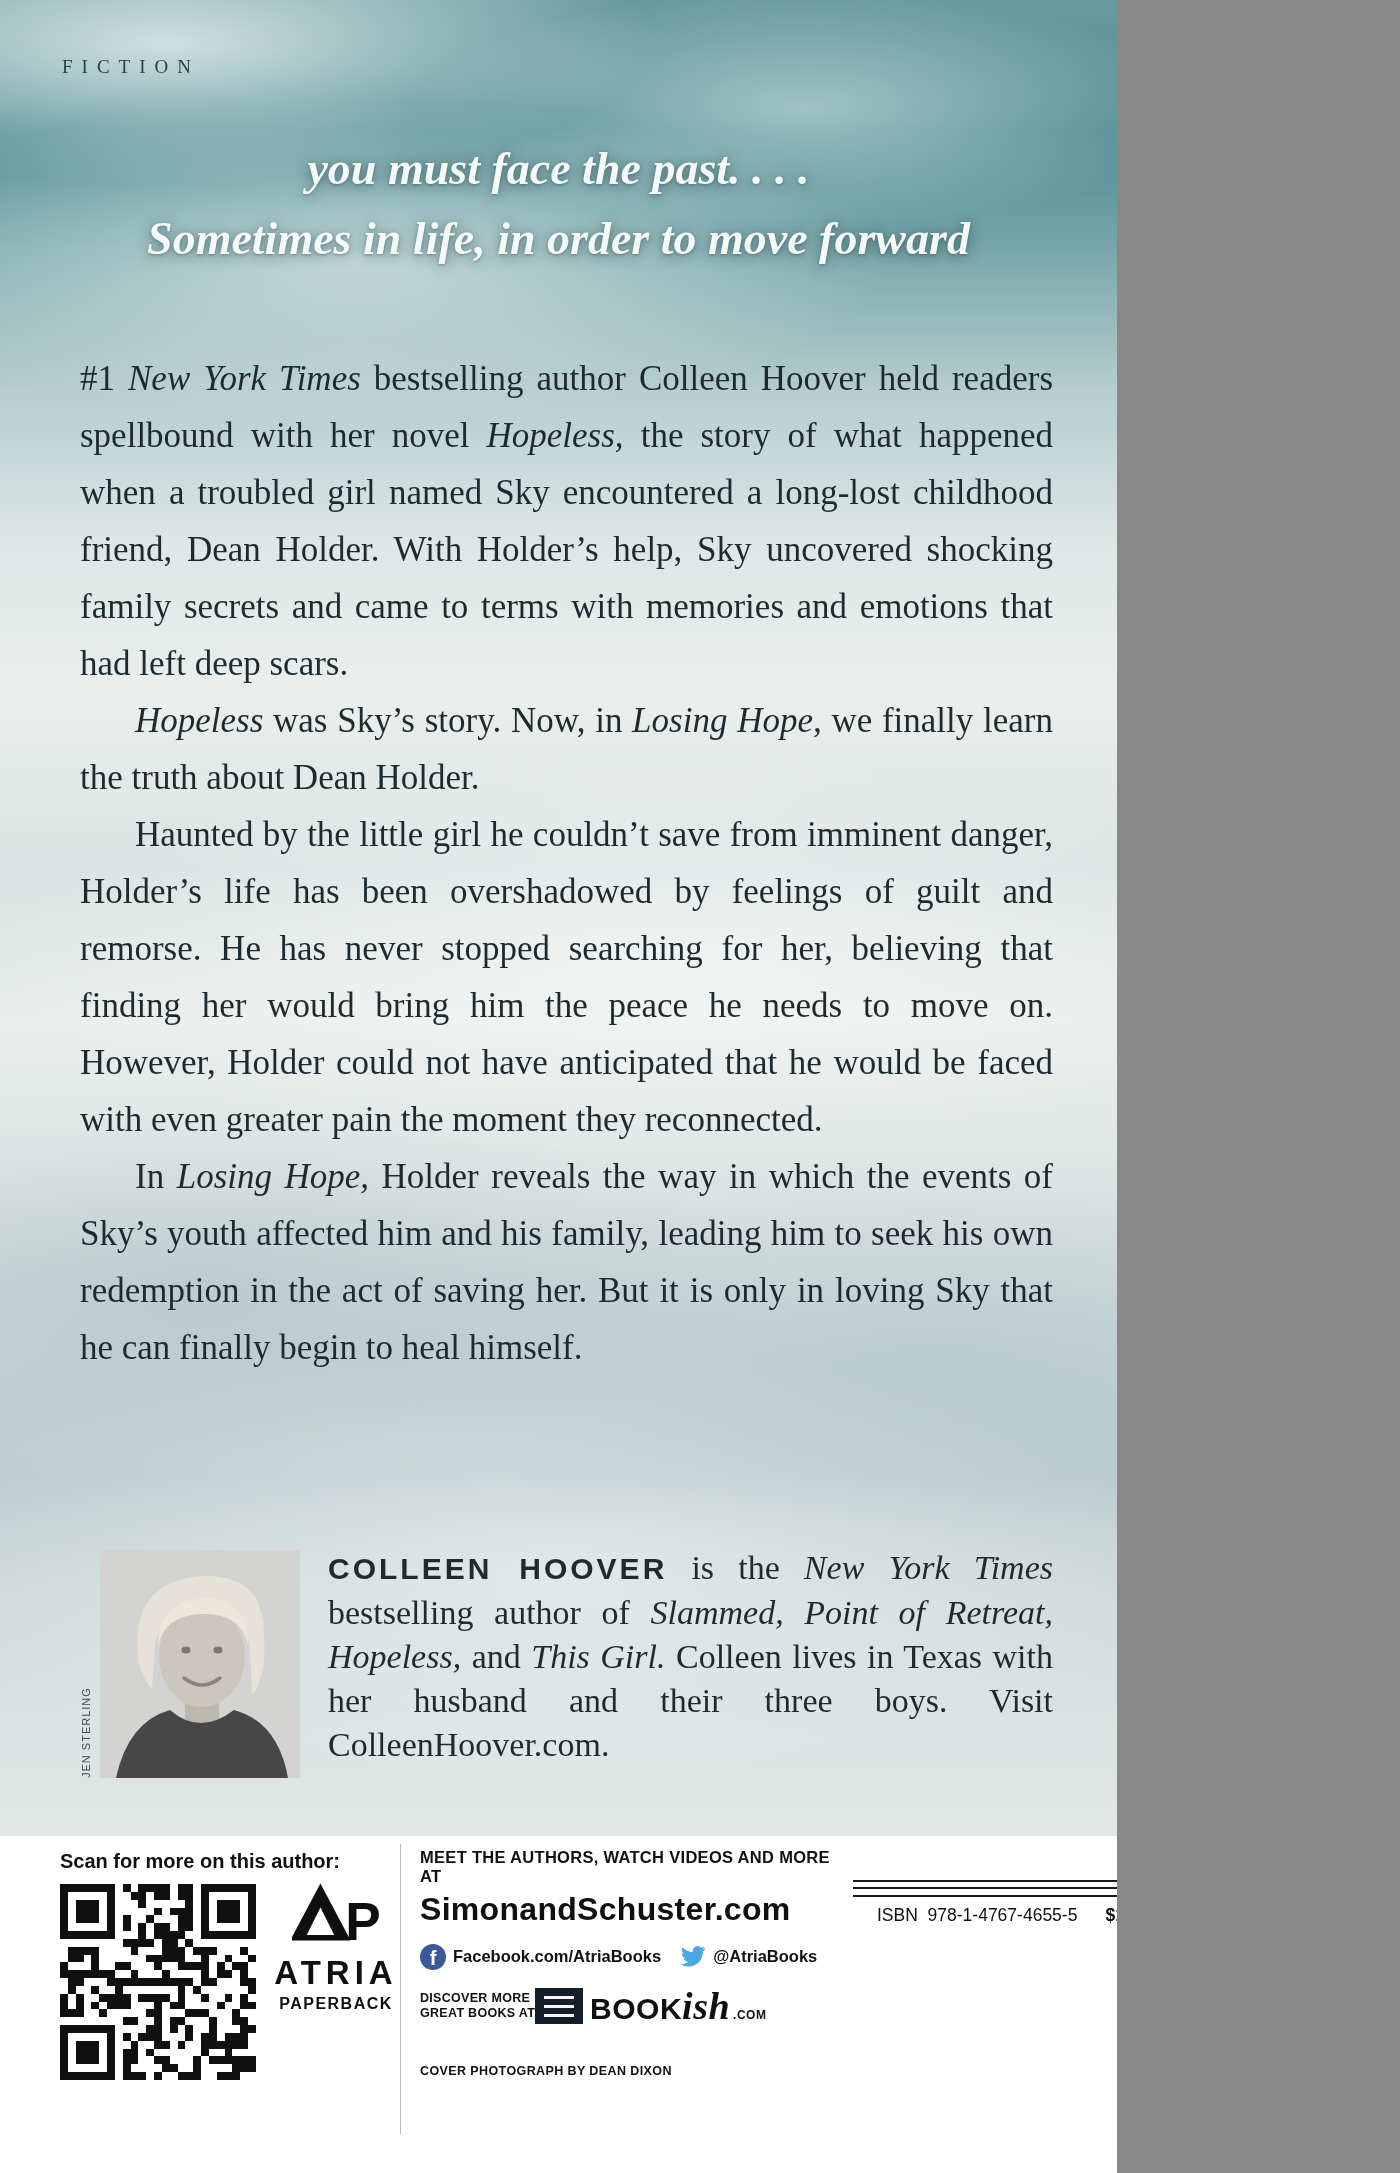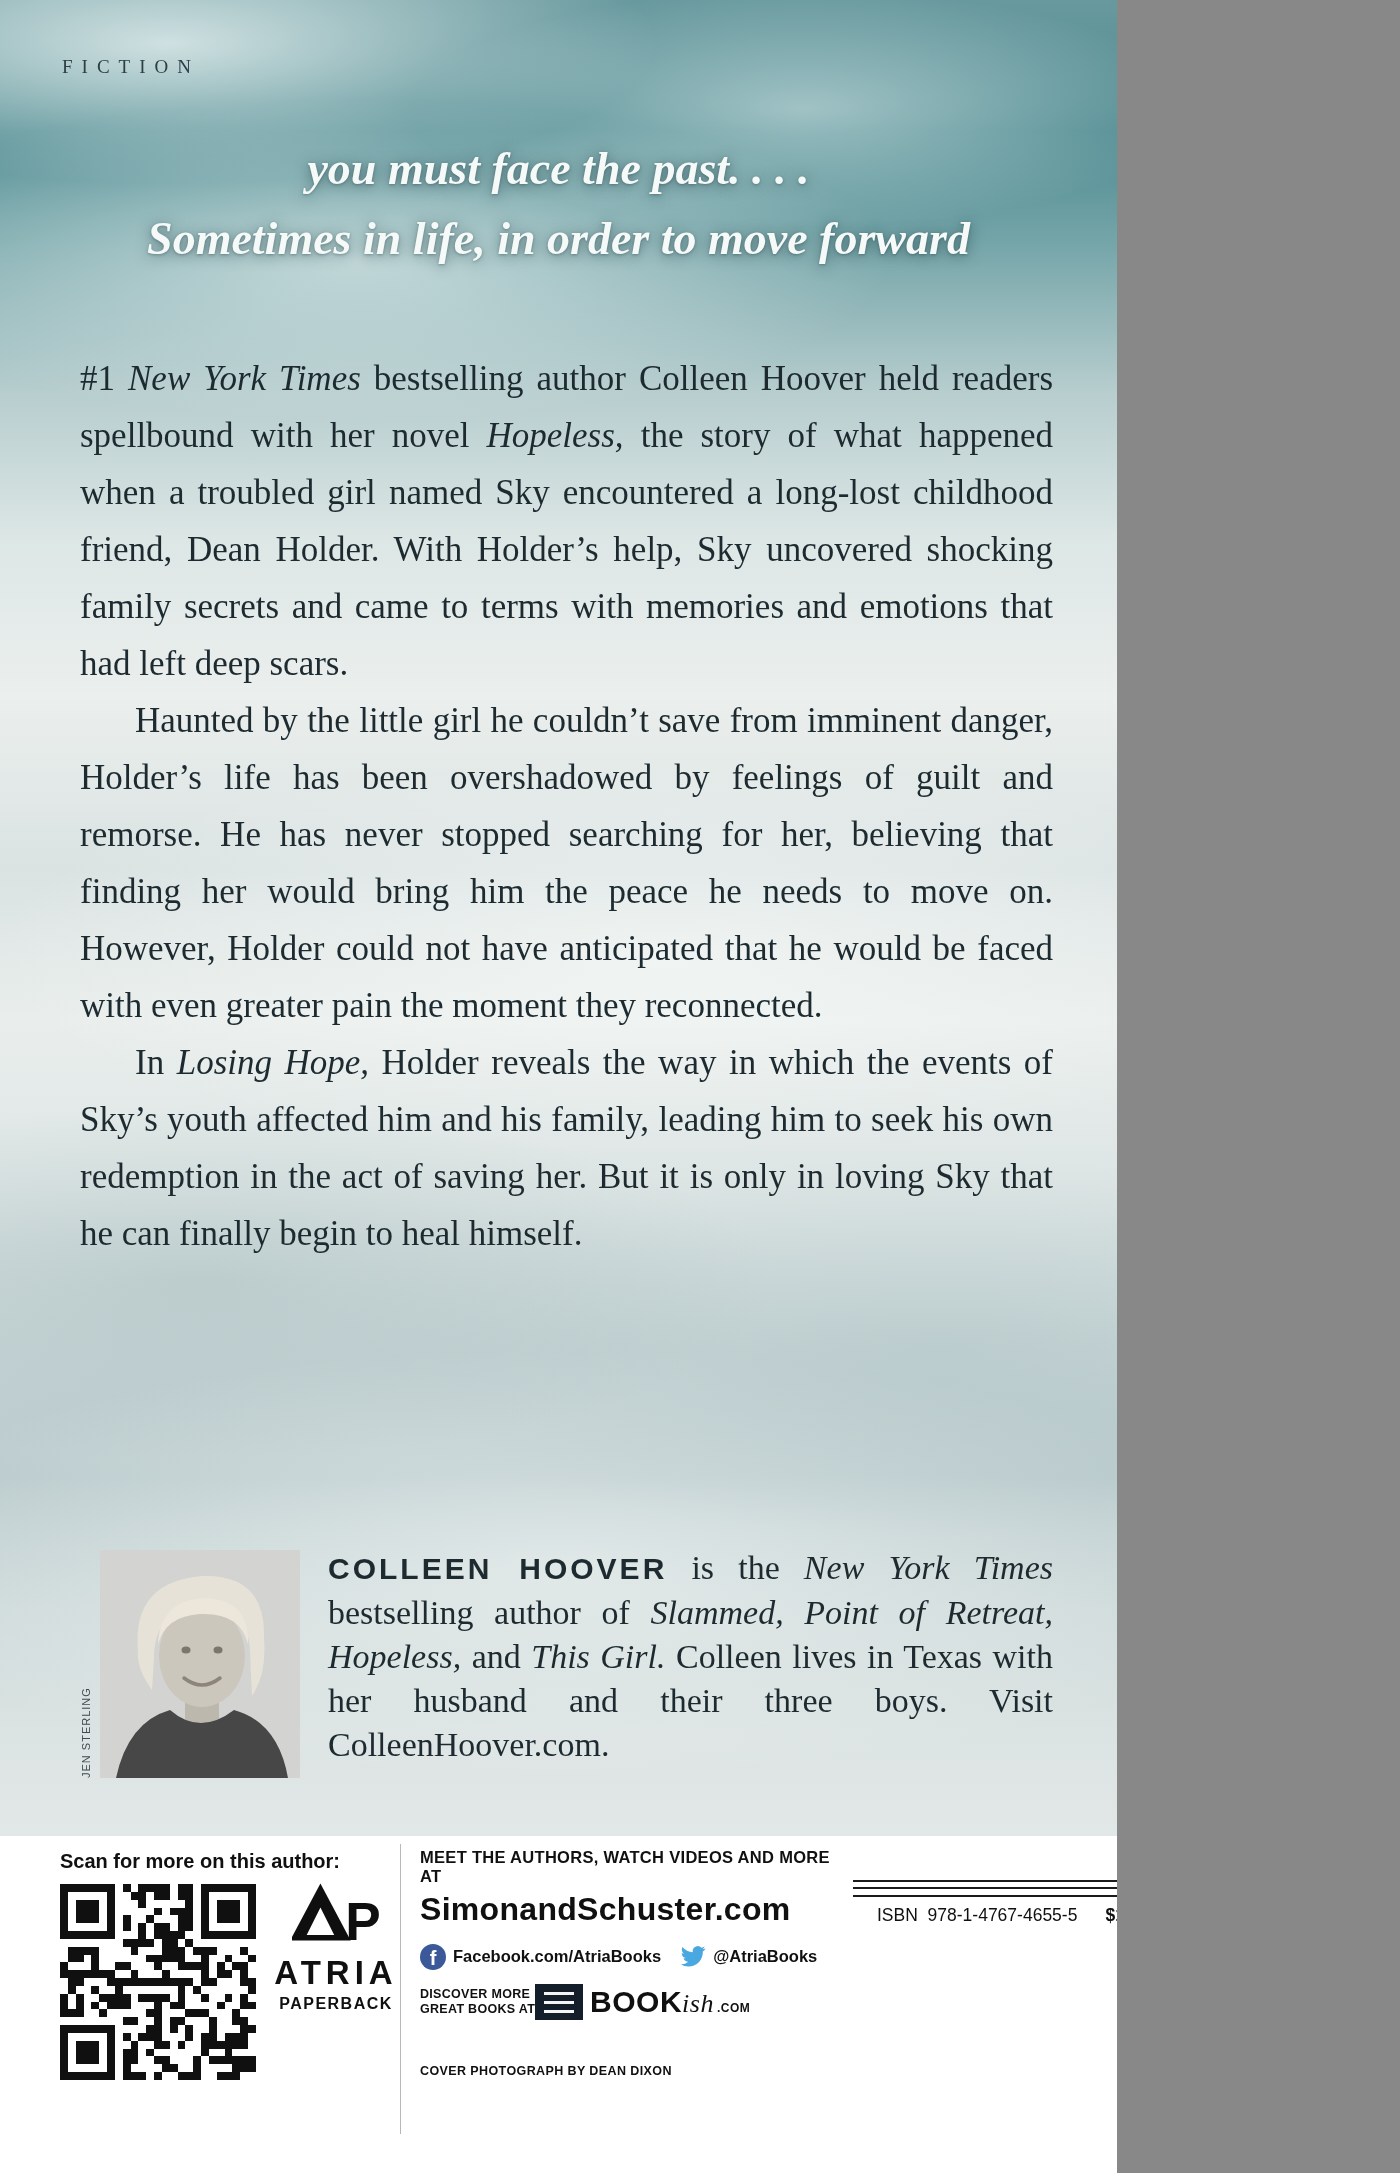--- a/index.html
+++ b/index.html
@@ -91,21 +91,21 @@
   .tw-icon{ width:27px; height:27px; display:inline-flex; margin-left:18px; margin-right:7px; }
   .discover-row{ margin-top:14px; display:flex; align-items:center; }
   .discover{ font-size:12.5px; font-weight:bold; line-height:15px; letter-spacing:.3px; }
   .bookish{ display:flex; align-items:center; }
   .bookish-badge{ display:inline-block; width:48px; height:36px; background:#141e2a; position:relative; margin-right:7px; }
   .bookish-badge::before{
     content:""; position:absolute; left:9px; right:9px; top:8px; height:21px;
     background:repeating-linear-gradient(to bottom, #f4f4f4 0 3px, transparent 3px 9px);
   }
   .bookish-word{ font-size:30px; font-weight:bold; letter-spacing:.5px; }
-  .bookish-word .scripty{ font-family:"Liberation Serif", serif; font-style:italic; font-weight:normal; font-size:26px; }
+  .bookish-word .scripty{ font-family:"Liberation Serif", serif; font-style:italic; font-weight:bold; font-size:38px; }
   .tld{ font-size:12px; font-weight:bold; margin-left:3px; }
   .cover-credit{ position:absolute; left:0; top:216px; font-size:12.5px; font-weight:bold; letter-spacing:.4px; }
 
   .isbn-block{ position:absolute; left:853px; top:44px; width:448px; }
   .barcode-lines{
     height:17px;
     background:repeating-linear-gradient(to bottom, #1a1a1a 0 2px, transparent 2px 7.5px);
   }
   .isbn-line{ margin-top:8px; font-size:17.5px; display:flex; }
   .isbn-text{ white-space:pre;margin-left:24px; }
@@ -126,20 +126,21 @@
 
   <div class="fiction">FICTION</div>
 
   <div class="tagline">
     <div>you must face the past. . . .</div>
     <div>Sometimes in life, in order to move forward</div>
   </div>
 
   <div class="synopsis">
       <p class="body-para"><span>#1 </span><span class="seg-i">New York Times</span><span> bestselling author Colleen Hoover held readers spellbound with her novel </span><span class="seg-i">Hopeless,</span><span> the story of what happened when a troubled girl named Sky encountered a long-lost childhood friend, Dean Holder. With Holder’s help, Sky uncovered shocking family secrets and came to terms with memories and emotions that had left deep scars.</span></p>
+      <p class="body-para indent"><span class="seg-i">Hopeless</span><span> was Sky’s story. Now, in </span><span class="seg-i">Losing Hope,</span><span> we finally learn the truth about Dean Holder.</span></p>
       <p class="body-para indent"><span>Haunted by the little girl he couldn’t save from imminent danger, Holder’s life has been overshadowed by feelings of guilt and remorse. He has never stopped searching for her, believing that finding her would bring him the peace he needs to move on. However, Holder could not have anticipated that he would be faced with even greater pain the moment they reconnected.</span></p>
       <p class="body-para indent"><span>In </span><span class="seg-i">Losing Hope,</span><span> Holder reveals the way in which the events of Sky’s youth affected him and his family, leading him to seek his own redemption in the act of saving her. But it is only in loving Sky that he can finally begin to heal himself.</span></p>
     </div>
 
   <div class="bio">
     <div class="photo-credit">JEN STERLING</div>
     <div class="photo">
       <svg viewBox="0 0 200 228">
         <rect width="200" height="228" fill="#d6d6d4"></rect>
         <rect width="200" height="228" fill="#cfcfcd" opacity="0.4"></rect>

